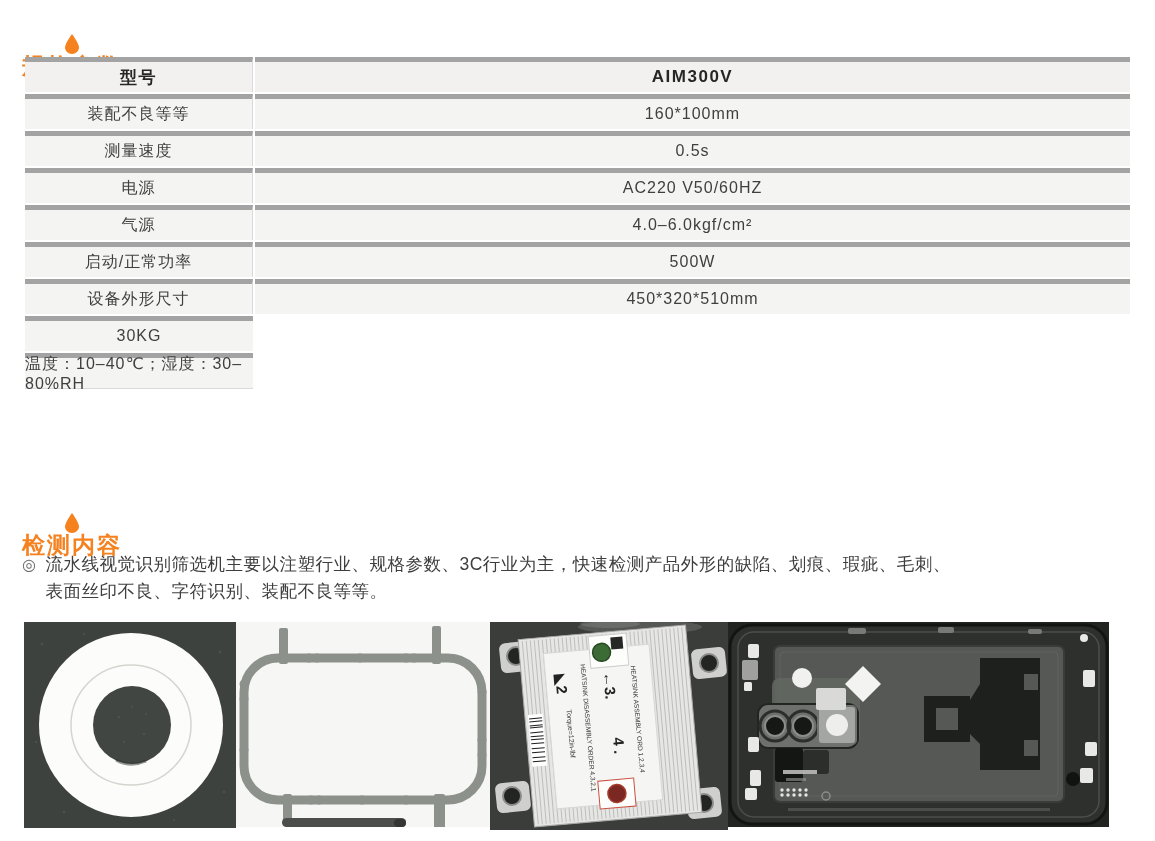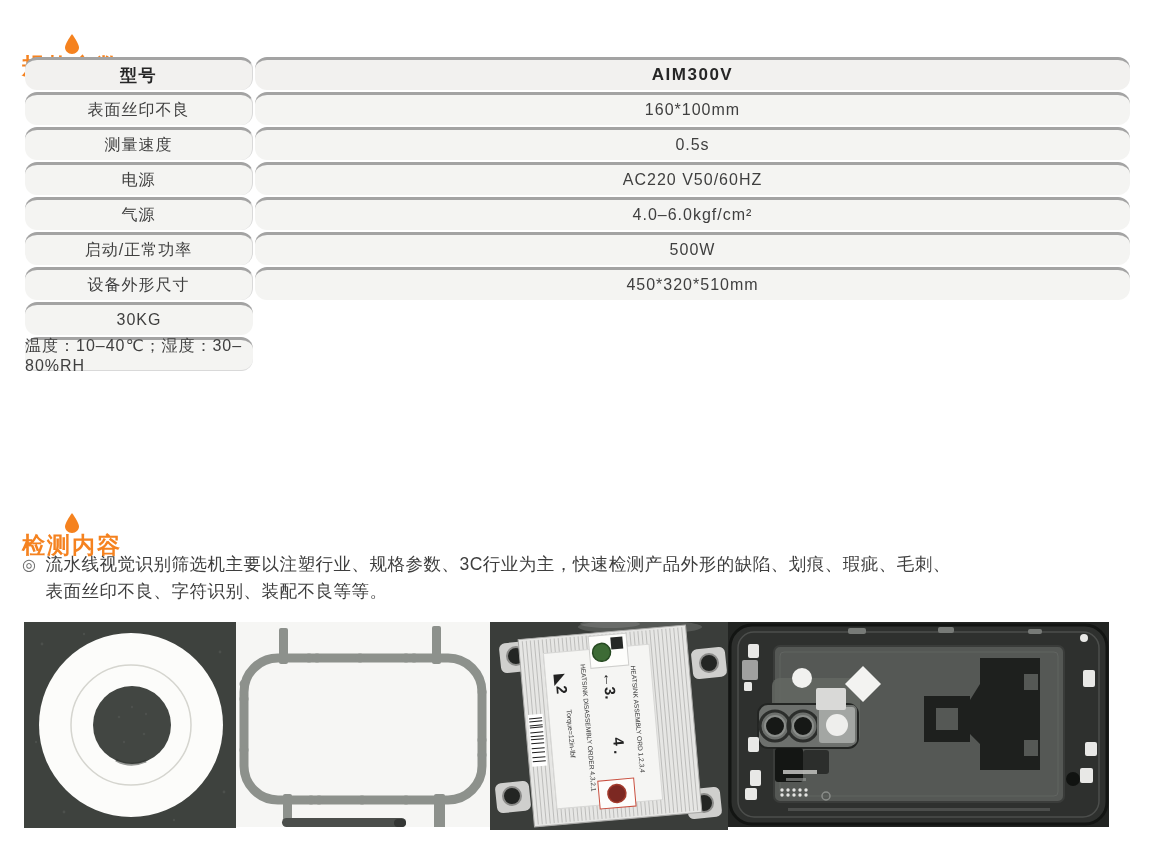--- a/index.html
+++ b/index.html
@@ -12,23 +12,23 @@
     color:#f5821f;font-size:23px;font-weight:bold;letter-spacing:2px;line-height:1;flex-direction:column;
   }
   .sec-title .drop{flex:0 0 auto;}
   #spec-title{top:15px;}
   #detect-title{top:494px;}
 
   
   .spec-table{position:absolute;left:25px;top:57px;width:1105px;}
   .spec-row{display:grid;grid-template-columns:228px 1fr;column-gap:2px;margin-bottom:2px;}
   .spec-cell{
-    background:#f4f4f2;border-top:3px solid #a3a3a3;height:30px;
+    background:#f4f4f2;border-top:5px solid #a3a3a3;height:30px;
     display:flex;align-items:center;justify-content:center;
-    font-size:16px;color:#3f3f3f;letter-spacing:1px;border-radius:12px;
+    font-size:16px;color:#3f3f3f;letter-spacing:1px;
   }
   .spec-cell.cell-label{border-right:1px solid #d9d9d9;}
   .spec-row.header .spec-cell{font-weight:bold;color:#262626;font-size:17px;background:#f2f1ef;letter-spacing:1.5px;}
   .spec-row.last .spec-cell{border-bottom:1px solid #d9d9d9;}
 
   
   .detect-para{
     position:absolute;left:22px;top:551px;width:1112px;
     display:flex;align-items:flex-start;
     font-size:17.5px;line-height:27px;color:#3e3e3e;letter-spacing:0.5px;
@@ -53,21 +53,21 @@
     <span>规格参数</span>
   </h2>
 
   <div class="spec-table">
     <div class="spec-row header">
       <div class="spec-cell cell-label">型号</div>
       <div class="spec-cell cell-value">AIM300V</div>
     </div>
     <div>
     <div class="spec-row">
-      <div class="spec-cell cell-label">表面丝印不良</div>
+      <div class="spec-cell cell-label">装配不良等等</div>
       <div class="spec-cell cell-value">160*100mm</div>
     </div>
 
     <div class="spec-row">
       <div class="spec-cell cell-label">测量速度</div>
       <div class="spec-cell cell-value">0.5s</div>
     </div>
 
     <div class="spec-row">
       <div class="spec-cell cell-label">电源</div>

